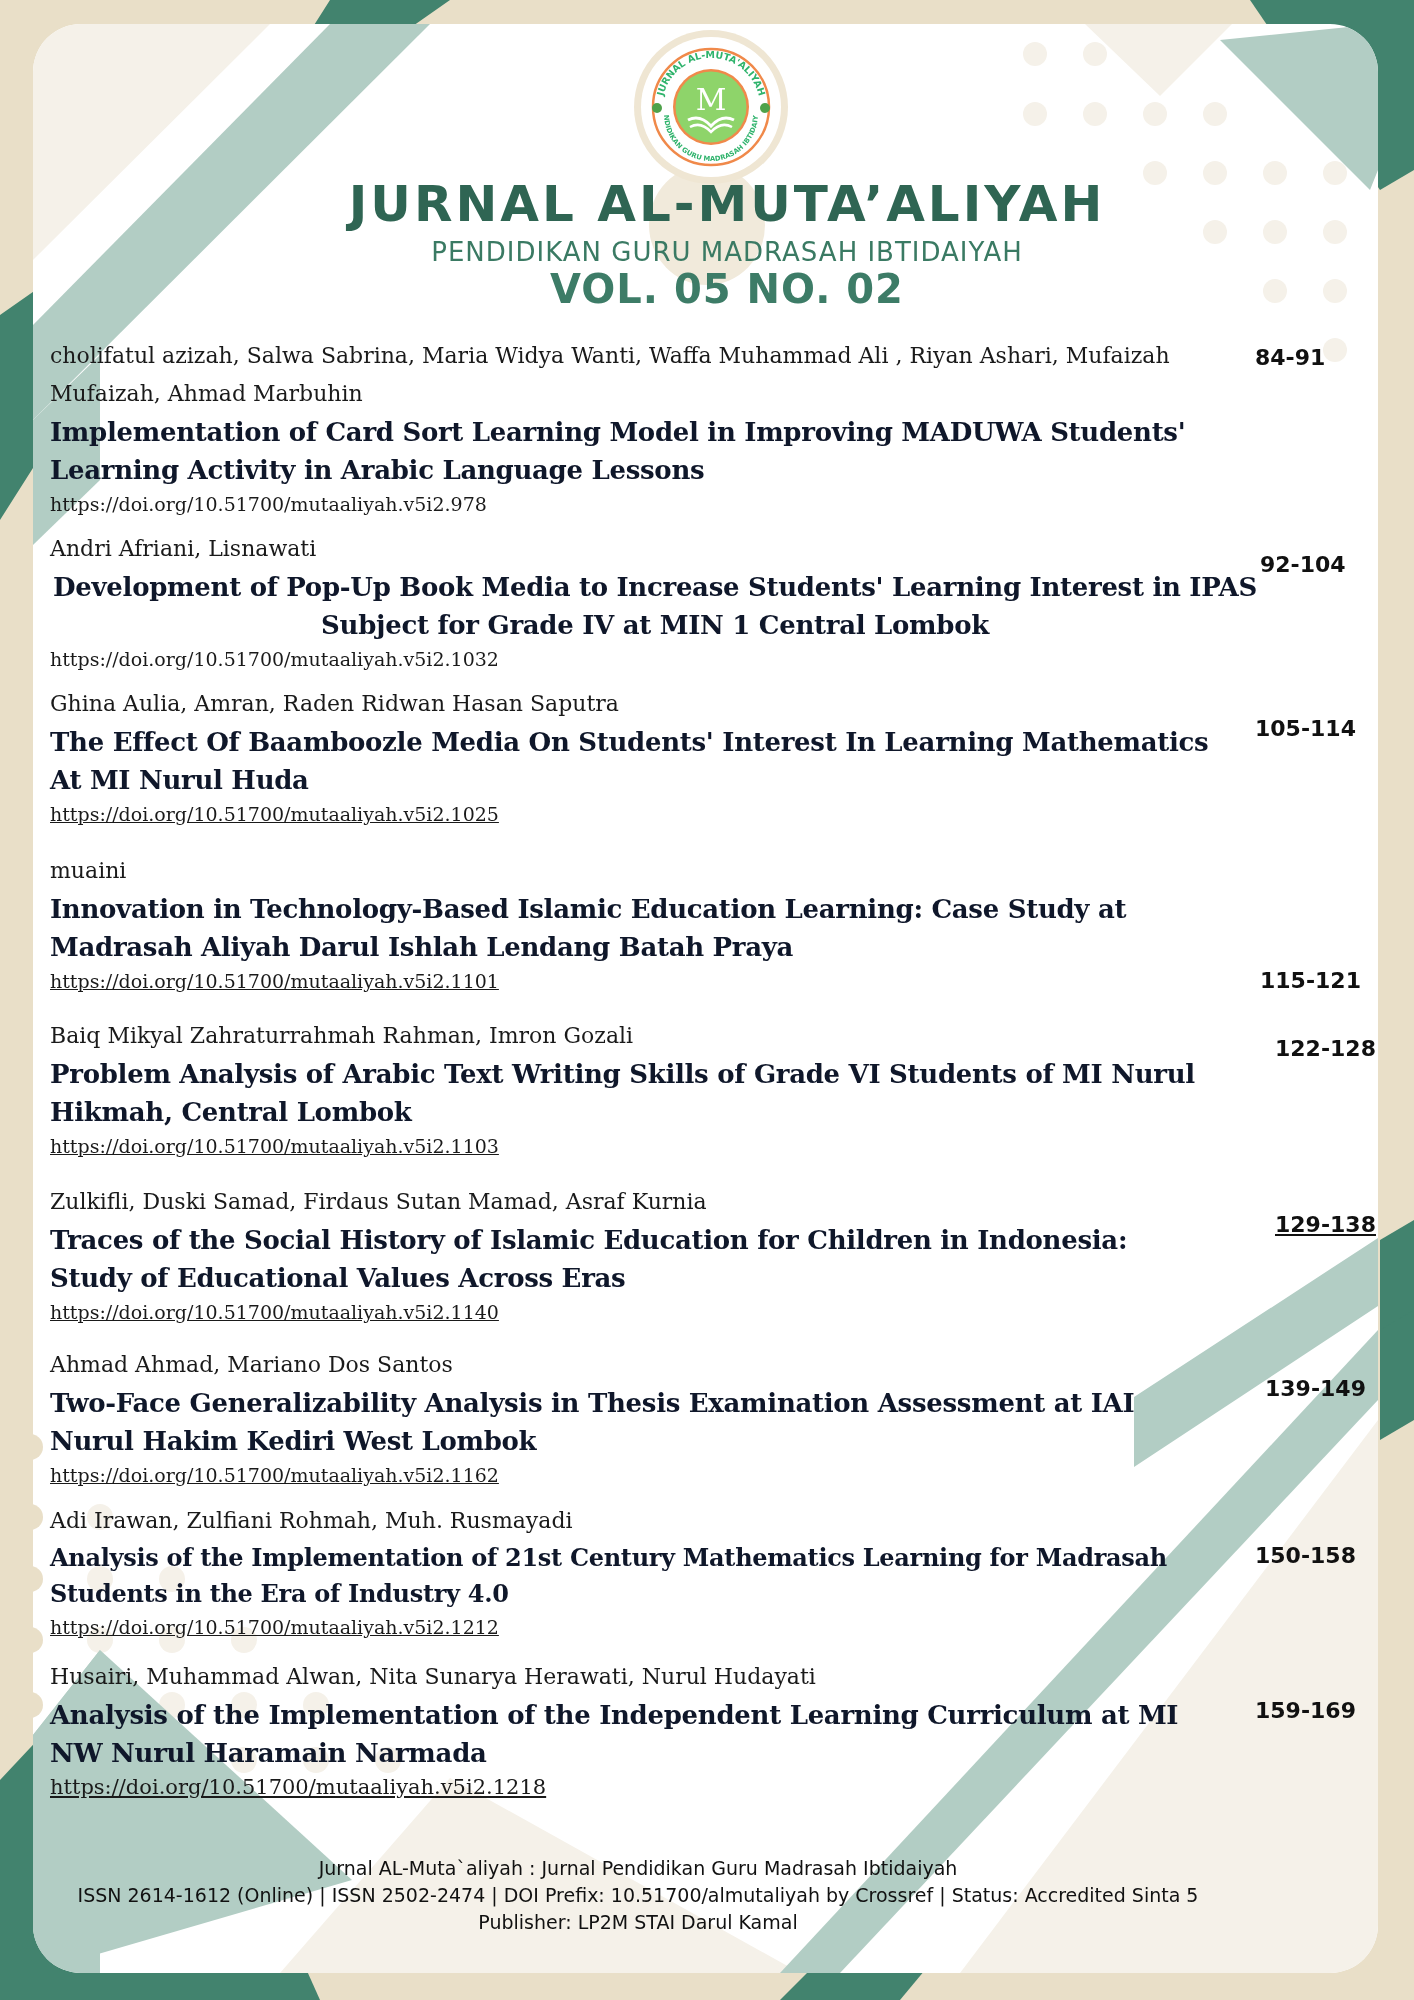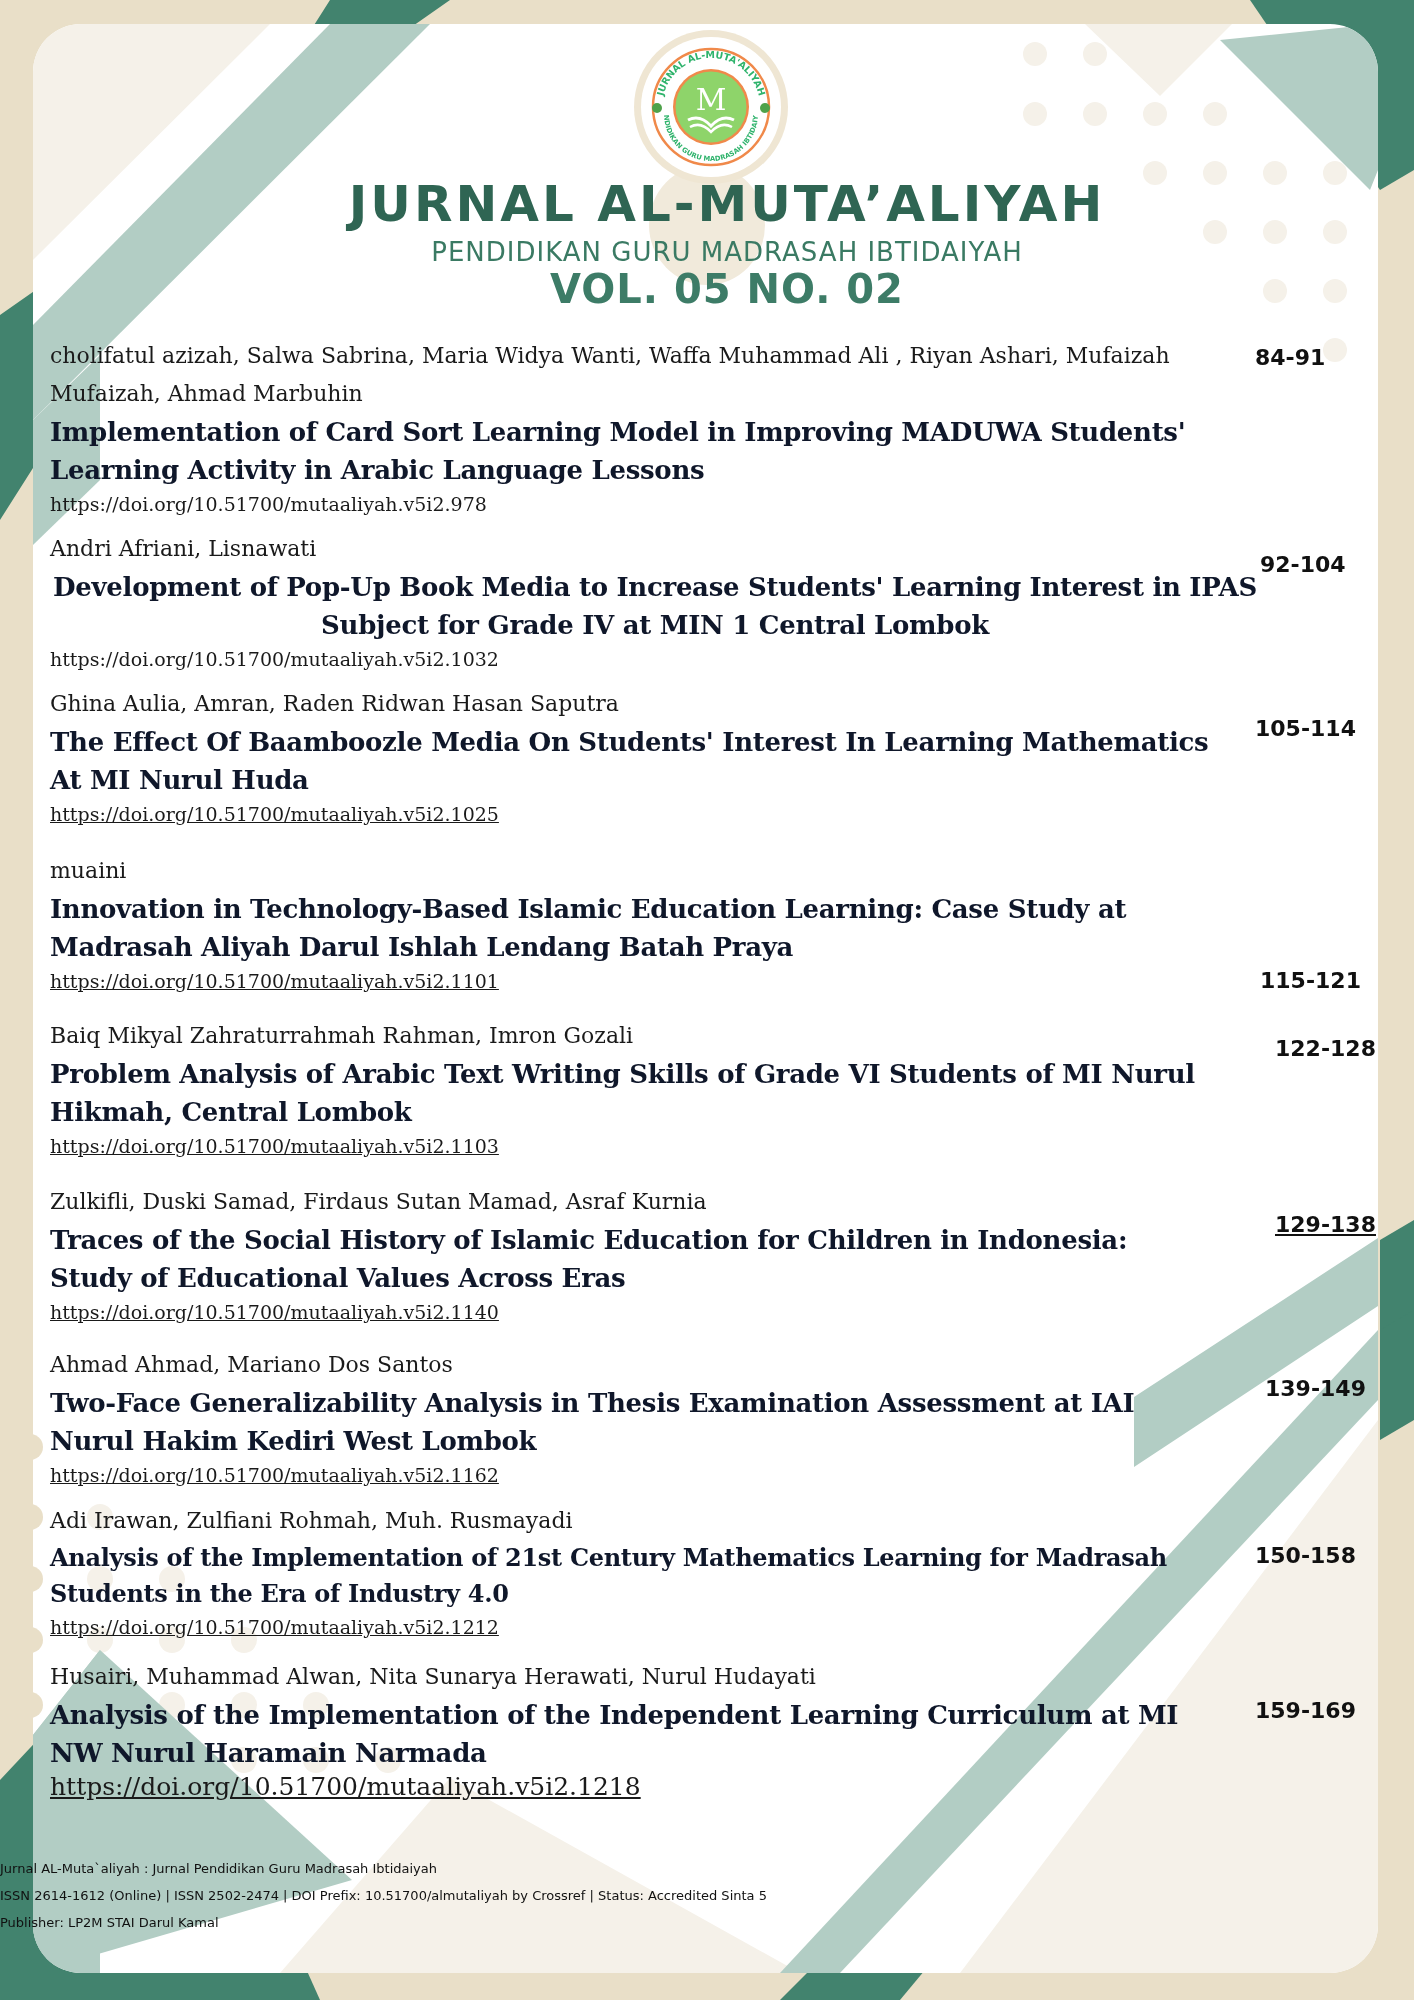--- a/index.html
+++ b/index.html
@@ -11,21 +11,21 @@
   .title { position:absolute; left:0; width:1414px; text-align:center; color:#2f6553; font-family:"DejaVu Sans", sans-serif;margin-left:20px; }
   .t1 { top:175px; font-size:50px; font-weight:bold; letter-spacing:3px; }
   .t2 { top:237px; font-size:26px; letter-spacing:1px; color:#3a7a63; }
   .t3 { top:266px; font-size:40px; font-weight:bold; letter-spacing:1px; color:#3d7c67; }
   .article { position:absolute; left:50px; width:1200px; }
   .authors { font-size:22px; color:#1a1a1a; line-height:38px; font-family:"DejaVu Serif", serif; white-space:pre-wrap; }
   .atitle { font-size:26px; font-weight:bold; color:#0f172a; line-height:38px; font-family:"DejaVu Serif", serif; letter-spacing:-0.3px; }
   .doi { font-size:19px; color:#1a1a1a; line-height:30px; font-family:"DejaVu Serif", serif; }
   .doi.u { text-decoration:underline; }
   .pages { position:absolute; font-family:"DejaVu Sans", sans-serif; font-weight:bold; font-size:22px; color:#111; }
-  .footer { position:absolute; left:0; width:1276px; top:1855px; text-align:left; font-family:"DejaVu Sans", sans-serif; font-size:13px; line-height:27px; color:#111; }
+  .footer { position:absolute; left:0; width:1276px; top:1855px; text-align:center; font-family:"DejaVu Sans", sans-serif; font-size:19px; line-height:27px; color:#111; }
 </style>
 </head>
 <body>
 
 <svg class="bg" width="1414" height="2000" viewBox="0 0 1414 2000">
   <rect x="0" y="0" width="1414" height="2000" fill="#e9dfc8"></rect>
 
   <polygon points="0,315 0,520 330,0 450,0" fill="#42836e"></polygon>
 
   <polygon points="1250,0 1414,0 1414,170 1380,190" fill="#42836e"></polygon>
@@ -201,21 +201,21 @@
   <div class="article" style="top:1502px;">
     <div class="authors">Adi Irawan, Zulfiani Rohmah, Muh. Rusmayadi</div>
     <div class="atitle" style="width:1200px;font-size:24px;line-height:36px;">Analysis of the Implementation of 21st Century Mathematics Learning for Madrasah Students in the Era of Industry 4.0</div>
     <div class="doi u">https://doi.org/10.51700/mutaaliyah.v5i2.1212</div>
   </div>
   <div class="pages" style="left:1255px;top:1543px;">150-158</div>
 
   <div class="article" style="top:1658px;">
     <div class="authors">Husairi, Muhammad Alwan, Nita Sunarya Herawati, Nurul Hudayati</div>
     <div class="atitle" style="width:1170px;">Analysis of the Implementation of the Independent Learning Curriculum at MI NW Nurul Haramain Narmada</div>
-    <div class="doi u" style="font-size:25px;">https://doi.org/10.51700/mutaaliyah.v5i2.1218</div>
+    <div class="doi u" style="font-size:21px;">https://doi.org/10.51700/mutaaliyah.v5i2.1218</div>
   </div>
   <div class="pages" style="left:1255px;top:1698px;">159-169</div>
 
   <div class="footer">
     <div>Jurnal AL-Muta`aliyah : Jurnal Pendidikan Guru Madrasah Ibtidaiyah</div>
     <div>ISSN 2614-1612 (Online) | ISSN 2502-2474 | DOI Prefix: 10.51700/almutaliyah by Crossref | Status: Accredited Sinta 5</div>
     <div>Publisher: LP2M STAI Darul Kamal</div>
   </div>
 </div>
 

